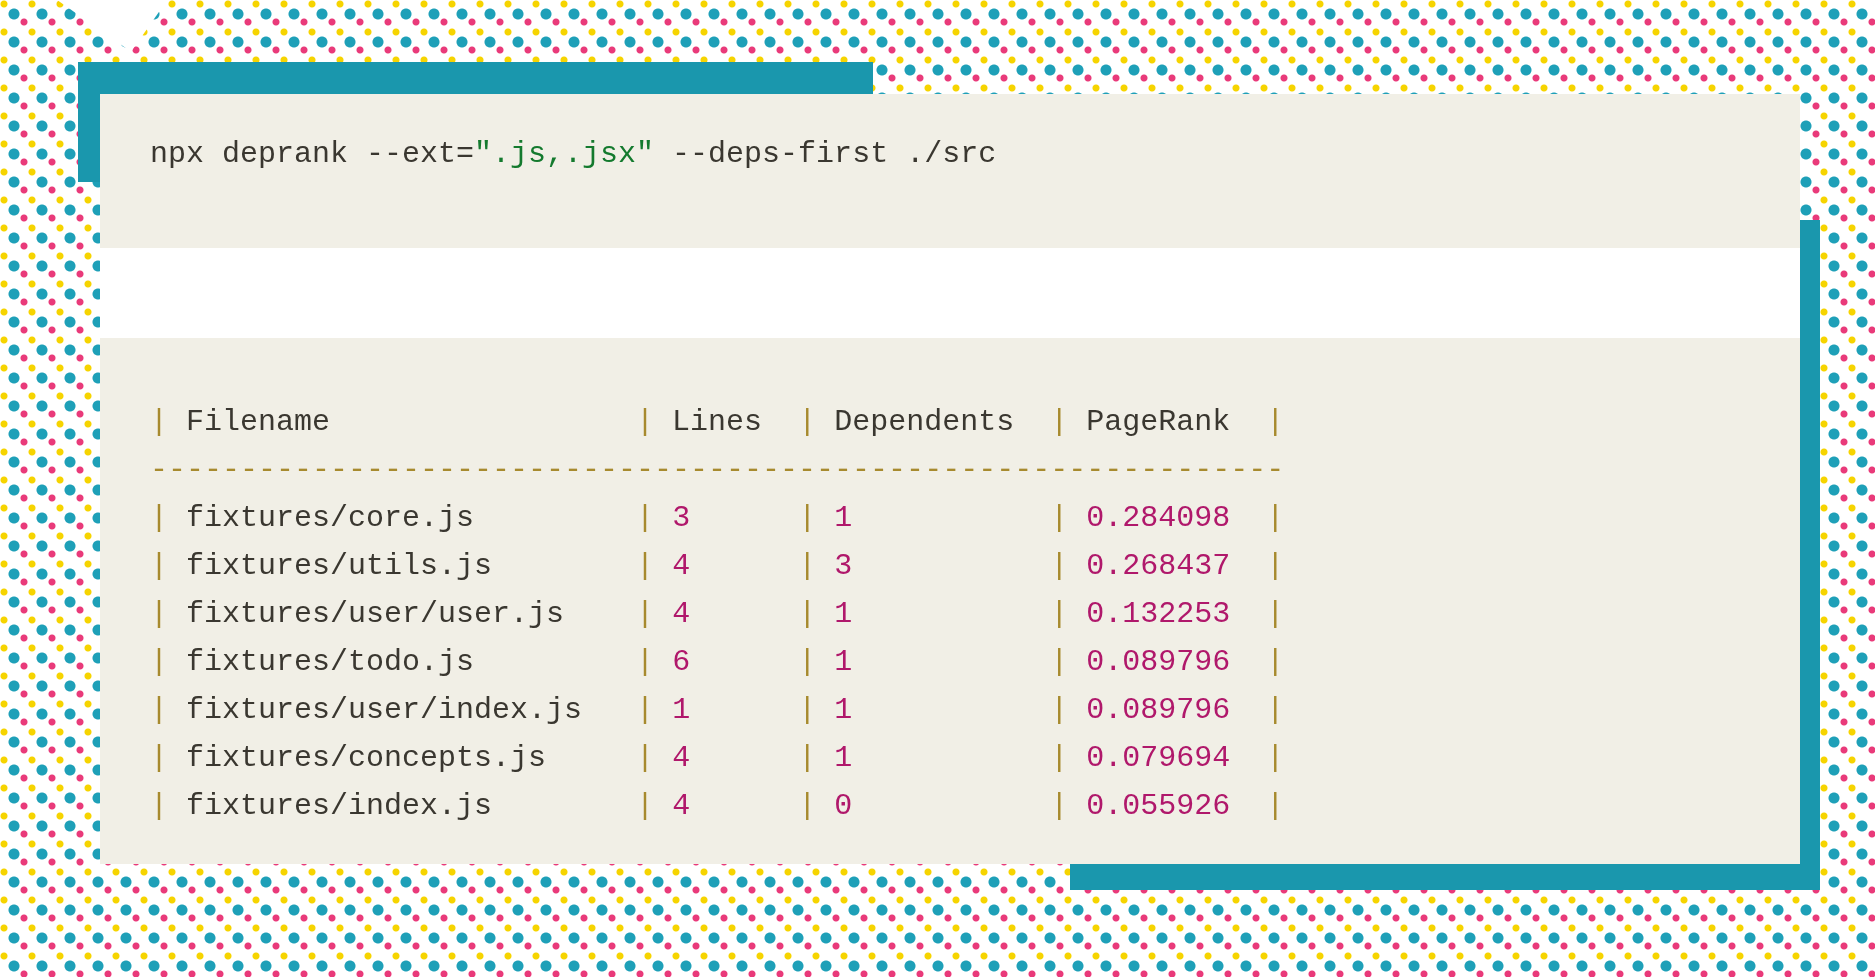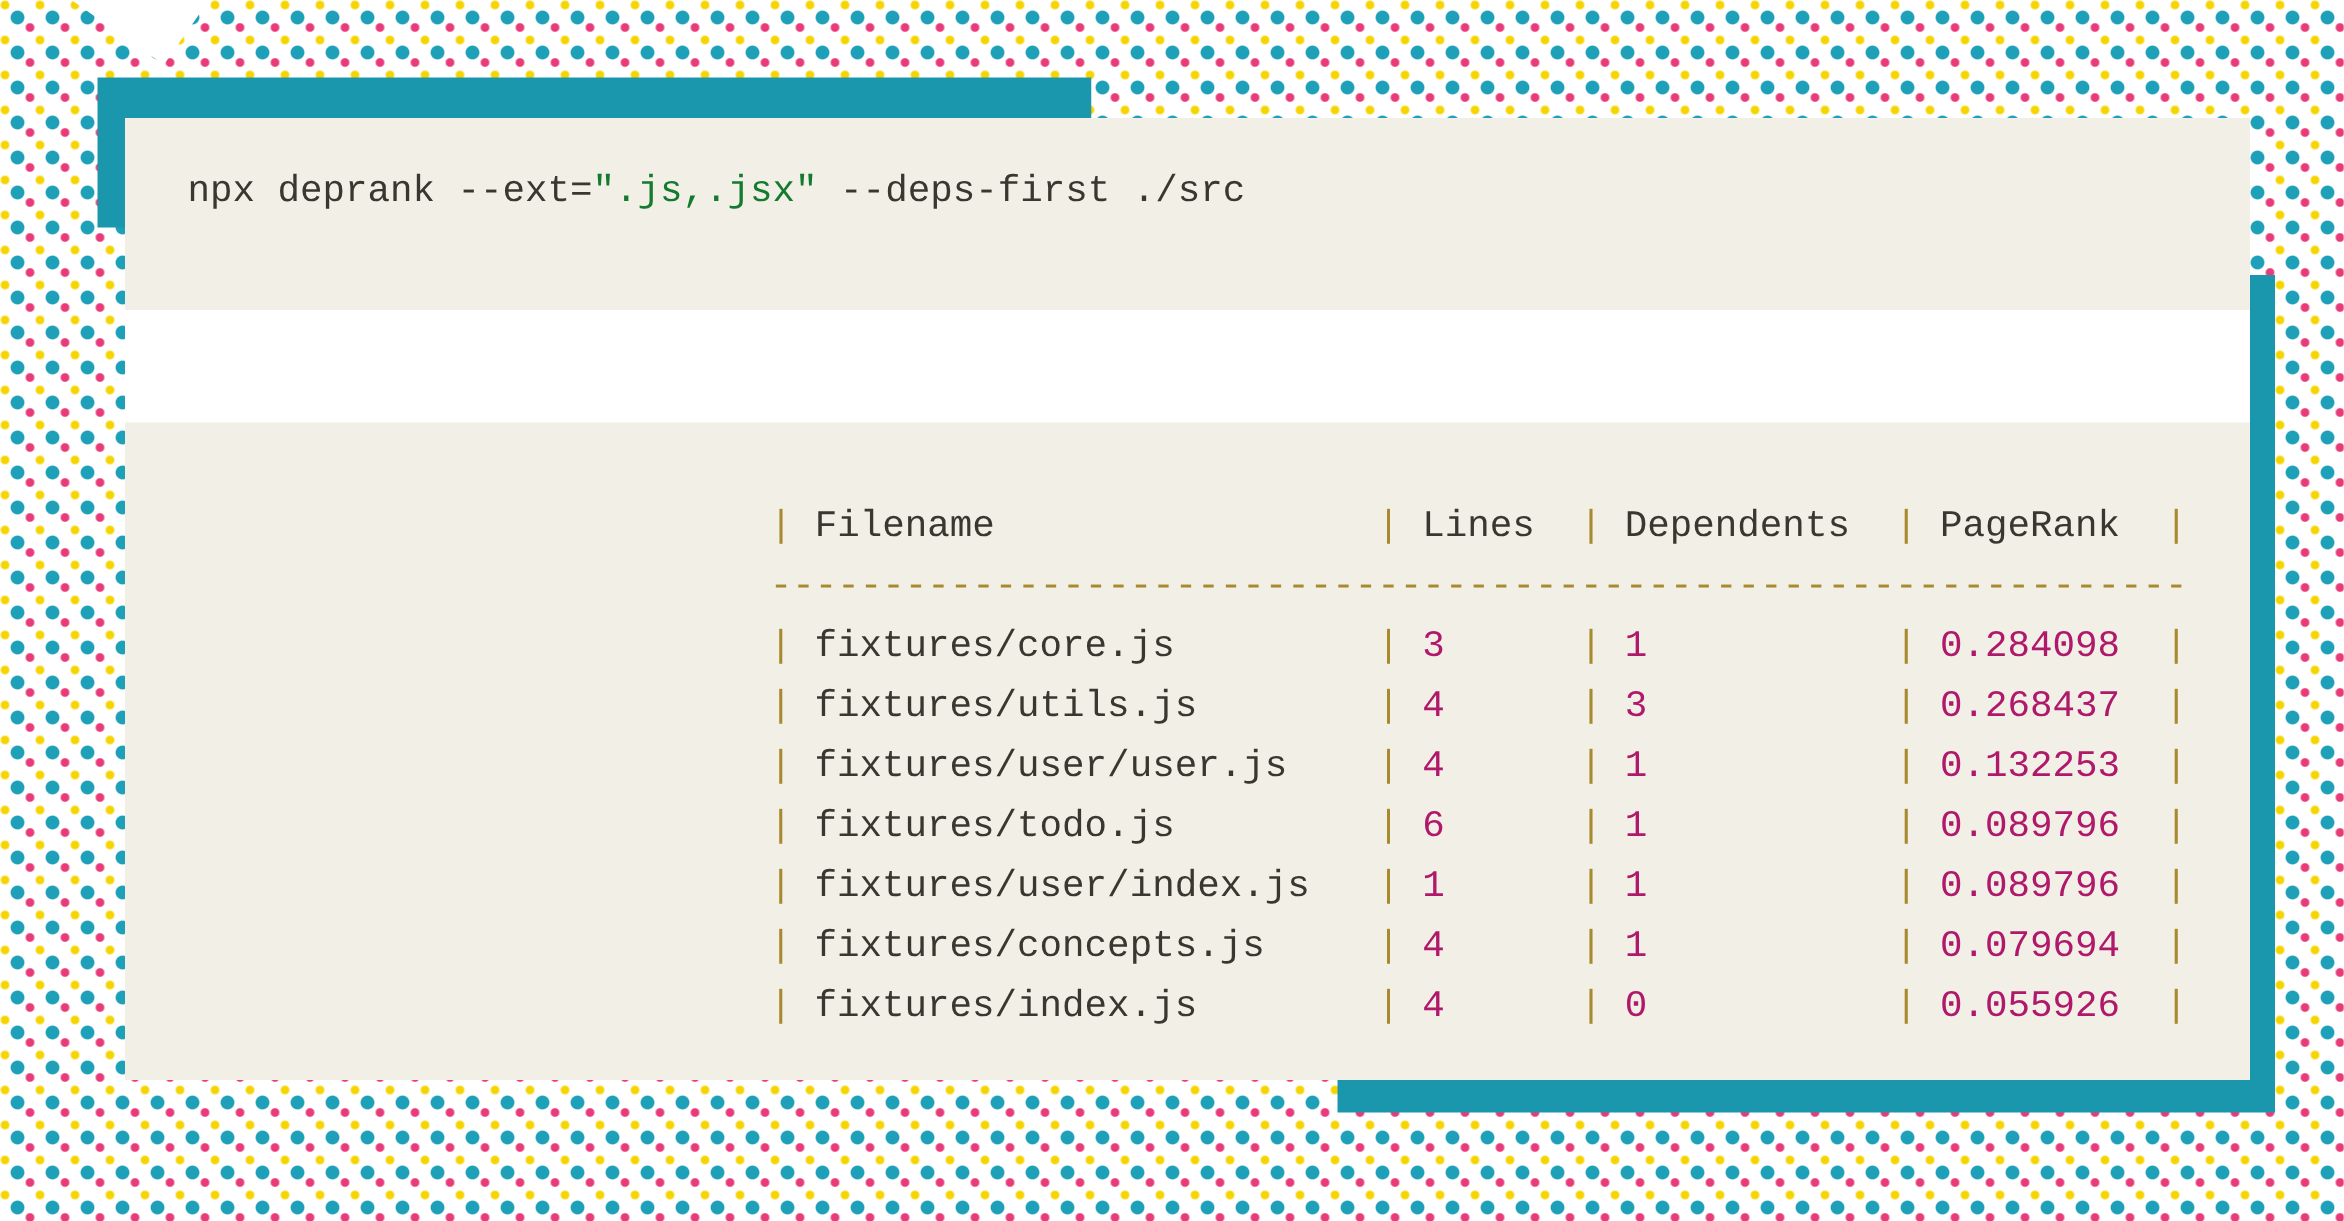--- a/index.html
+++ b/index.html
@@ -81,21 +81,20 @@
     overflow: hidden;
   }
   .cmd-block {
     padding-top: 36px;
     padding-bottom: 70px;
   }
   .output-block {
     margin-top: 90px;
     padding-top: 60px;
     padding-bottom: 40px;
-    text-align: right;
   }
 
   .str  { color: #147a2e; }  
   .num  { color: #b0186b; }  
   .pipe { color: #a78a2e; }
 </style>
 </head>
 <body>
 
 <div class="bg"></div>

